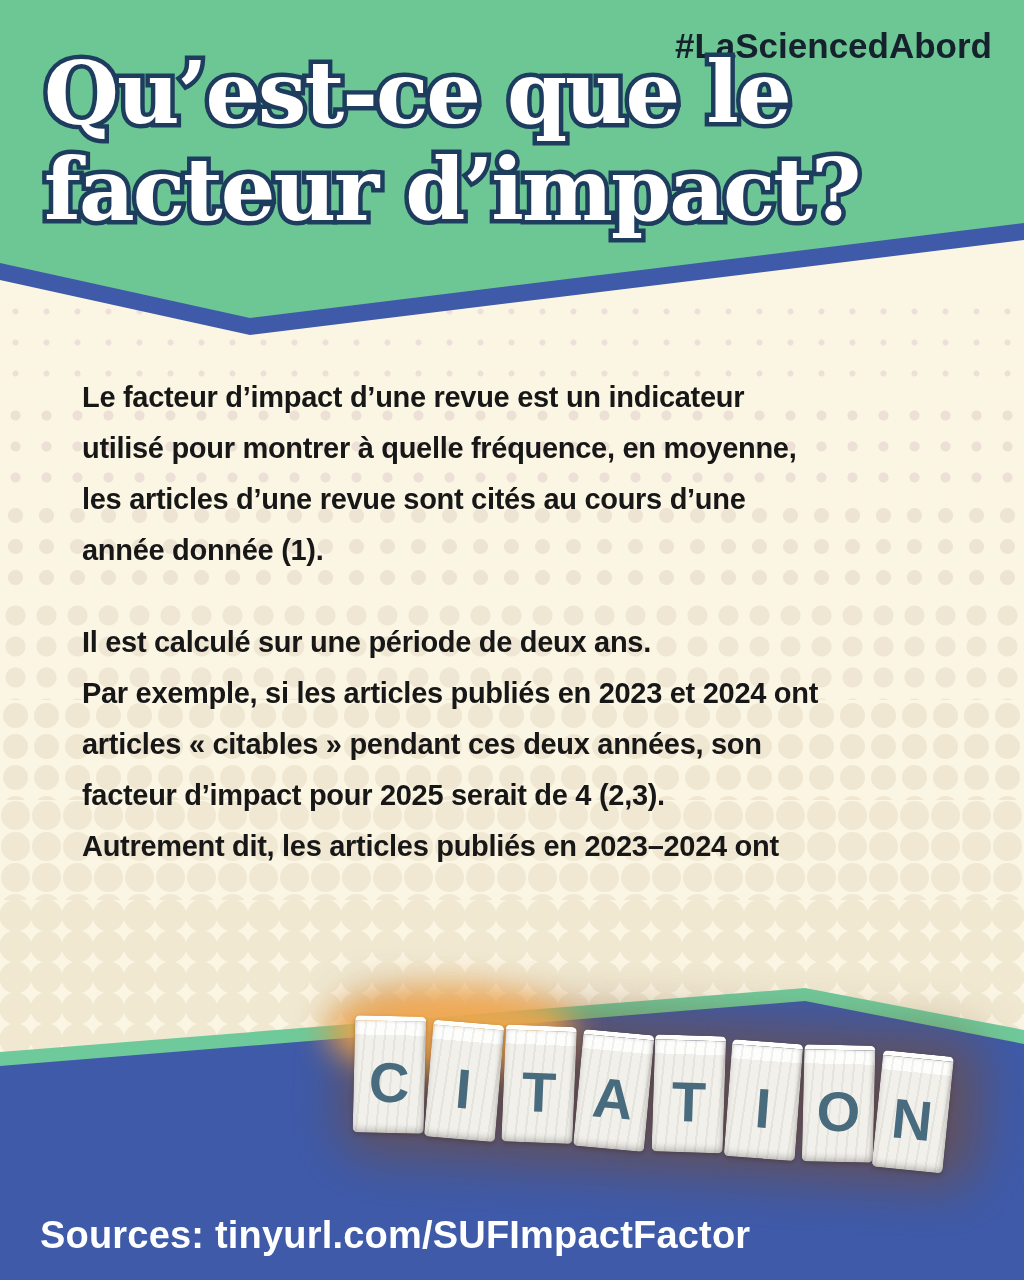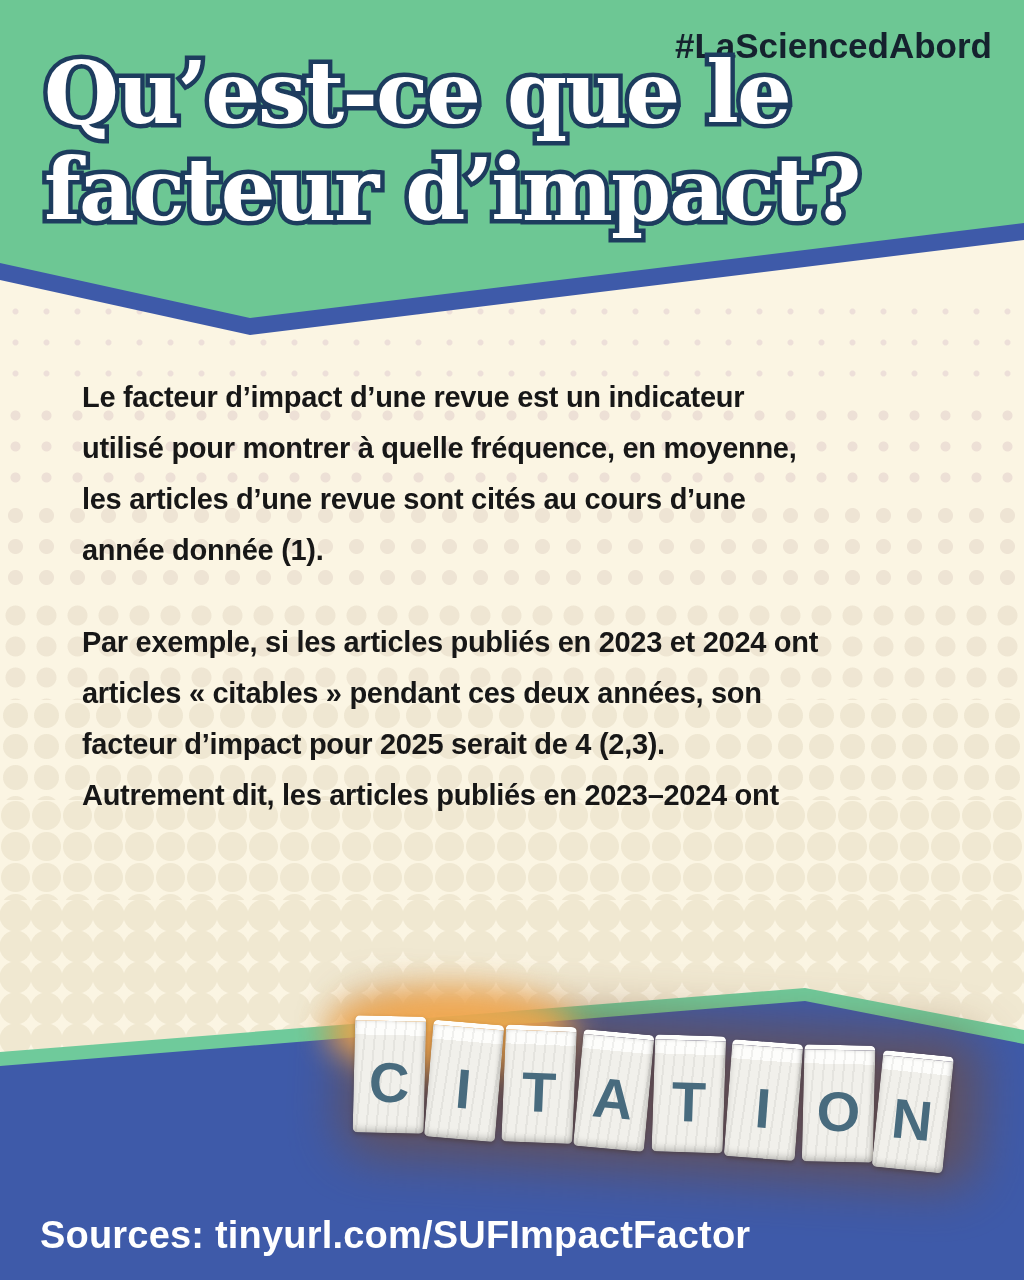--- a/index.html
+++ b/index.html
@@ -135,20 +135,21 @@
   </div>
 
   <div class="bodytext">
     <div class="para1">
       <div class="line">Le facteur d’impact d’une revue est un indicateur</div>
       <div class="line">utilisé pour montrer à quelle fréquence, en moyenne,</div>
       <div class="line">les articles d’une revue sont cités au cours d’une</div>
       <div class="line">année donnée (1).</div>
     </div>
     <div class="para2">
+      <div class="line">Il est calculé sur une période de deux ans.</div>
       <div class="line">Par exemple, si les articles publiés en 2023 et 2024 ont</div>
       <div class="line">articles « citables » pendant ces deux années, son</div>
       <div class="line">facteur d’impact pour 2025 serait de 4 (2,3).</div>
       <div class="line">Autrement dit, les articles publiés en 2023–2024 ont</div>
     </div>
   </div>
 
   <div class="footer-green"></div>
   <div class="footer-blue"></div>
 

